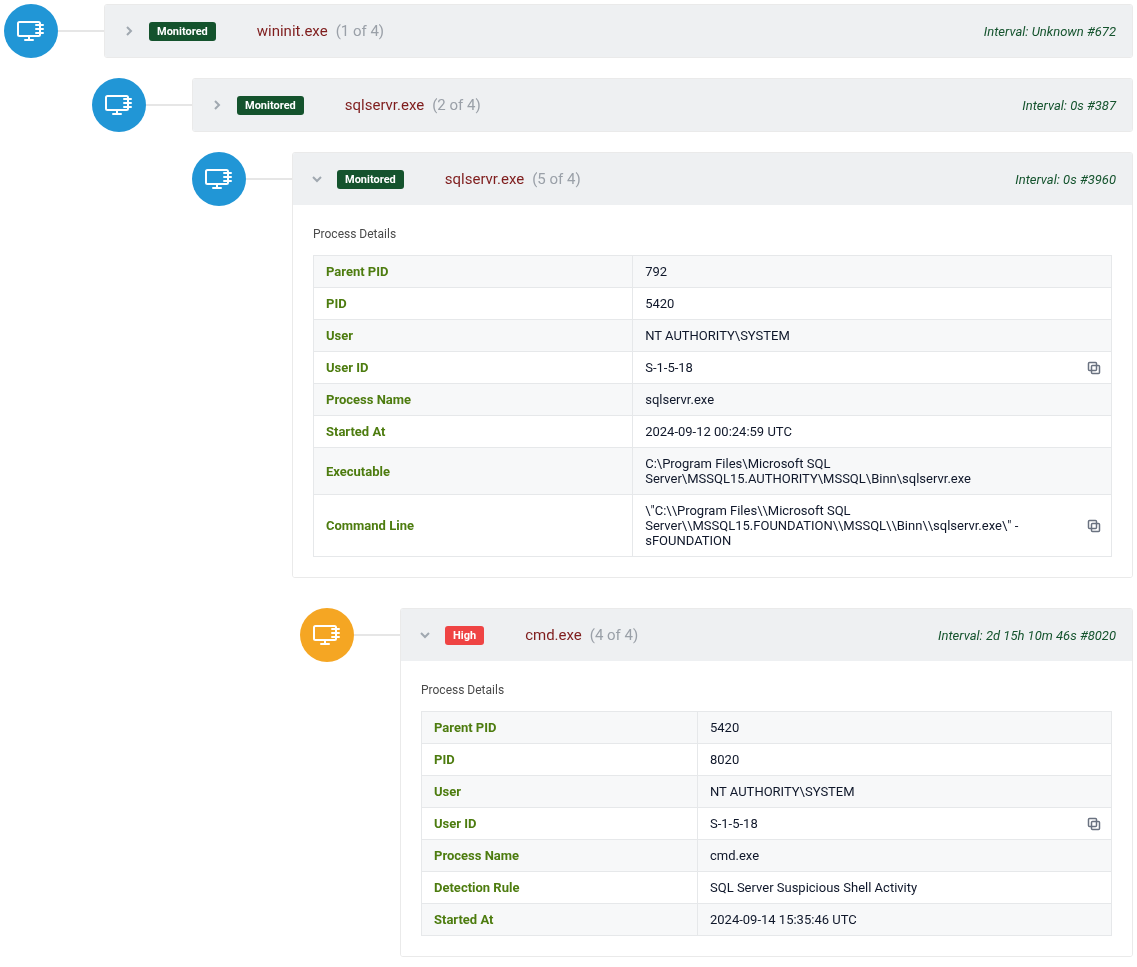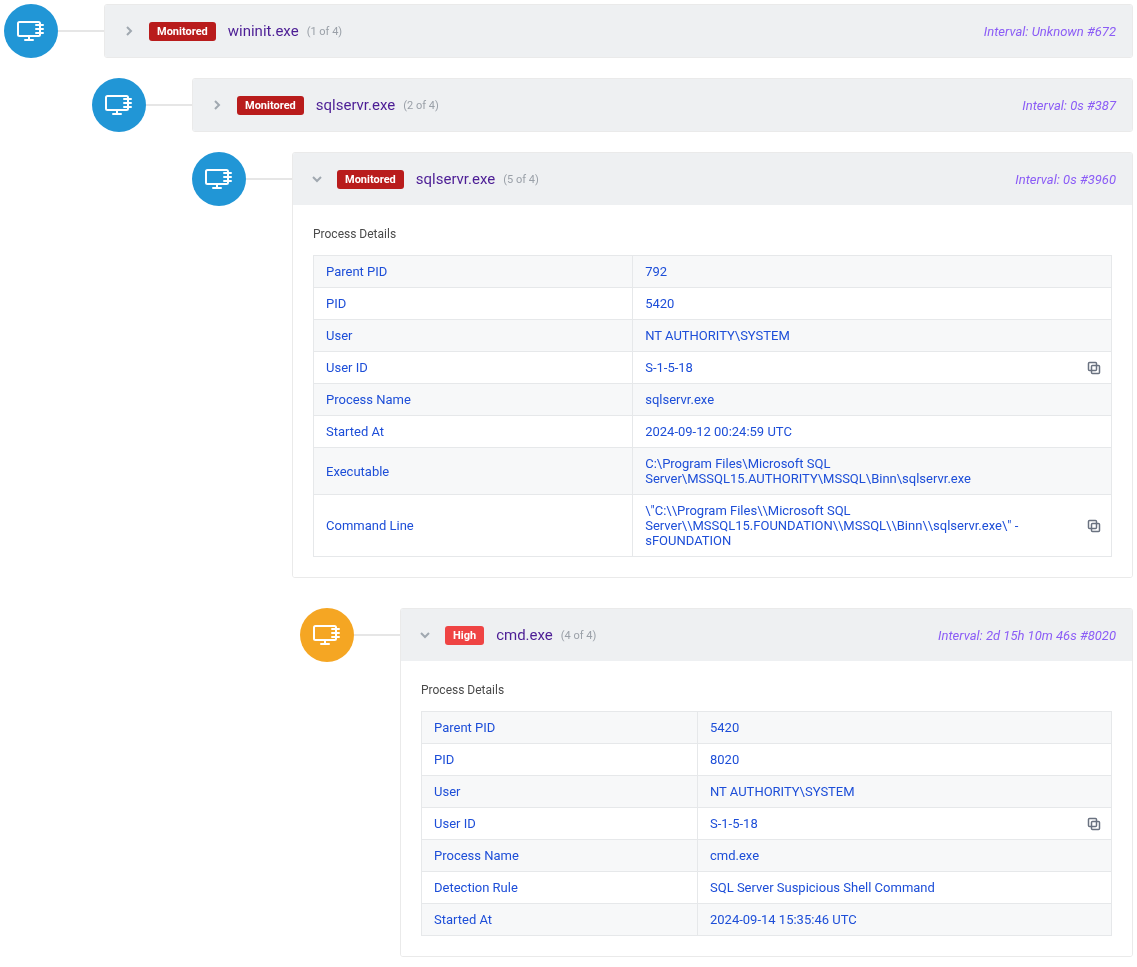--- a/index.html
+++ b/index.html
@@ -78,36 +78,37 @@
   }
   .chevron svg { width: 12px; height: 12px; stroke: #a0a8b0; stroke-width: 2; fill: none; }
   .badge {
     font-size: 11px;
     font-weight: 700;
     color: #fff;
     padding: 3px 8px;
     border-radius: 3px;
     margin-right: 12px;
   }
-  .badge.monitored { background: #b91c1c; }
+  .badge.monitored { background: #14532d; }
   .badge.high { background: #ef4444; }
   .proc-name {
     font-size: 15px;
-    color: #4c1d95;
+    color: #7f1d1d;
+    margin-left: 29px;
   }
   .proc-count {
-    font-size: 11px;
+    font-size: 15px;
     color: #9aa0a8;
     margin-left: 8px;
   }
   .spacer { flex: 1; }
   .interval {
     font-size: 13px;
     font-style: italic;
-    color: #8b5cf6;
+    color: #14532d;
   }
 
   .details-panel {
     background: #fff;
     padding: 16px 20px 20px 20px;
   }
   .details-title {
     font-size: 12px;
     color: #4a4a4a;
     margin: 6px 0 14px 0;
@@ -118,26 +119,26 @@
     border-collapse: collapse;
     border: 1px solid #e6e8ea;
     font-size: 13px;
   }
   table.details tr { border-bottom: 1px solid #e6e8ea; }
   table.details tr:nth-child(odd) { background: #f7f8f9; }
   table.details tr:nth-child(even) { background: #fff; }
   table.details td { padding: 8px 12px; vertical-align: middle; }
   table.details td.key {
     width: 40%;
-    font-weight: 400;
-    color: #1d4ed8;
+    font-weight: 700;
+    color: #4d7c0f;
     border-right: 1px solid #e6e8ea;
   }
   table.details td.val {
-    color: #1d4ed8;
+    color: #0f172a;
     position: relative;
     padding-right: 40px;
   }
   .copy-icon {
     position: absolute;
     right: 10px;
     top: 50%;
     transform: translateY(-50%);
     width: 14px;
     height: 14px;
@@ -334,21 +335,21 @@
               <td class="val"><span>S-1-5-18</span><span class="copy-icon"><svg viewBox="0 0 14 14">
                     <use href="#copy-glyph"></use>
                   </svg></span></td>
             </tr>
         <tr>
               <td class="key">Process Name</td>
               <td class="val">cmd.exe</td>
             </tr>
         <tr>
               <td class="key">Detection Rule</td>
-              <td class="val">SQL Server Suspicious Shell Command</td>
+              <td class="val">SQL Server Suspicious Shell Activity</td>
             </tr>
         <tr>
               <td class="key">Started At</td>
               <td class="val">2024-09-14 15:35:46 UTC</td>
             </tr>
 
       </tbody>
         </table>
     </div>
   </div>

